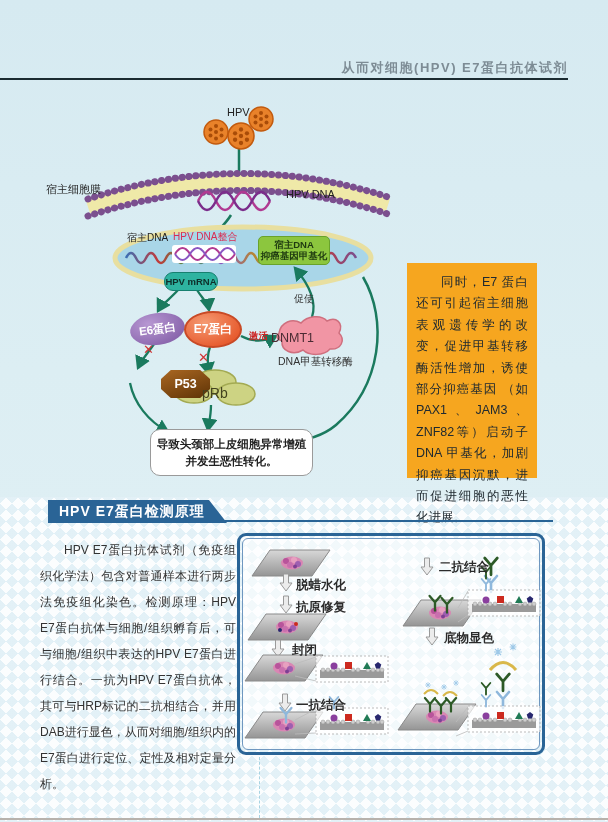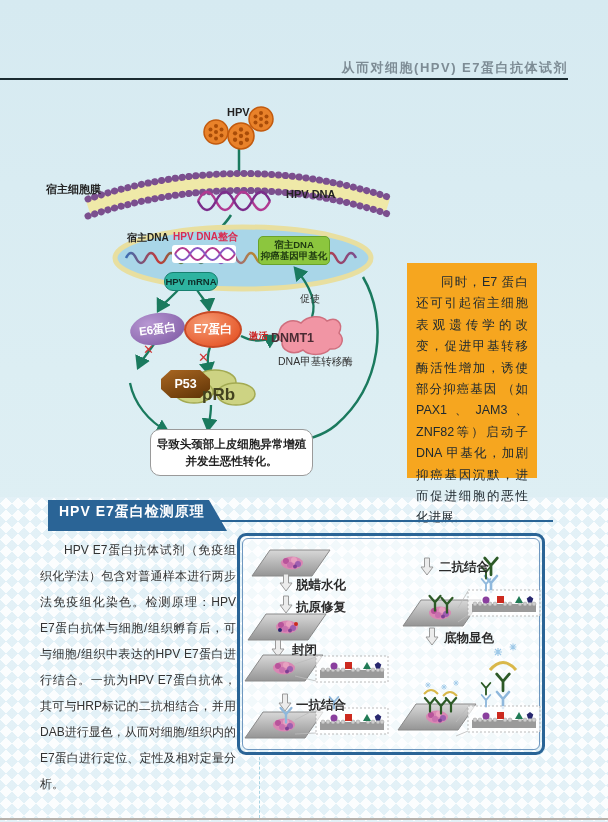--- a/index.html
+++ b/index.html
@@ -12,21 +12,21 @@
     background-image:
       linear-gradient(45deg, rgba(186,220,236,.38) 25%, transparent 25%, transparent 75%, rgba(186,220,236,.38) 75%),
       linear-gradient(-45deg, rgba(186,220,236,.38) 25%, transparent 25%, transparent 75%, rgba(186,220,236,.38) 75%);
     background-size:12px 12px;}
   .abs{position:absolute;}
   
   .hdr-title{position:absolute;top:59px;right:40px;font-size:13px;letter-spacing:1.5px;
     color:#7d8c95;font-weight:bold;}
   .hdr-rule{position:absolute;top:78px;left:0;width:568px;height:2px;background:#1b2b31;}
   
-  .dlab{position:absolute;color:#222;font-weight:bold;white-space:nowrap;}
+  .dlab{position:absolute;color:#222;font-weight:normal;white-space:nowrap;}
   .greenbox{position:absolute;left:258px;top:236px;width:70px;padding:2px 0 3px;
     background:#8cc63e;border:1px solid #69a22b;border-radius:5px;text-align:center;
     font-size:9.5px;font-weight:bold;color:#1e3a10;line-height:11px;}
   .mrnabox{position:absolute;left:164px;top:272px;width:52px;height:17px;line-height:17px;
     background:#2eb3a0;border:1px solid #17806f;border-radius:9px;text-align:center;
     font-size:9.5px;font-weight:bold;color:#0e2f2a;}
   .e6{position:absolute;left:130px;top:313px;width:55px;height:32px;border-radius:50%;
     background:radial-gradient(ellipse at 35% 30%,#b797d2,#8a66ad 75%);transform:rotate(-8deg);
     color:#fff;font-weight:bold;font-size:11.5px;display:flex;align-items:center;justify-content:center;}
   .e7{position:absolute;left:184px;top:311px;width:58px;height:37px;border-radius:50%;
@@ -38,21 +38,21 @@
     display:flex;align-items:center;justify-content:center;margin-left:48px;}
   .xmark{position:absolute;color:#d23333;font-weight:bold;font-size:13px;}
   .outcome{position:absolute;left:150px;top:429px;width:163px;height:47px;background:#fff;
     border:1.5px solid #9a9a9a;border-radius:10px;box-sizing:border-box;text-align:center;
     font-size:11.5px;font-weight:bold;color:#222;line-height:17px;padding-top:6px;}
   
   .note{position:absolute;left:407px;top:263px;width:130px;height:215px;background:#f6a61f;
     box-sizing:border-box;padding:9px 9px;font-size:12.5px;line-height:21.4px;color:#202a30;
     text-align:justify;text-indent:2em;}
   
-  .banner{position:absolute;left:48px;top:500px;width:168px;height:31px;background:#2a6496;
+  .banner{position:absolute;left:48px;top:500px;width:168px;height:23px;background:#2a6496;
     clip-path:polygon(0 0,calc(100% - 18px) 0,100% 100%,0 100%);
     color:#fff;font-weight:bold;font-size:14px;line-height:23px;padding-left:11px;letter-spacing:1px;box-sizing:content-box;}
   .banner-rule{position:absolute;left:214px;top:520px;width:339px;height:2px;background:#2a6496;}
   
   .para{position:absolute;left:40px;top:537px;width:196px;font-size:12px;line-height:26px;
     color:#333;text-align:justify;text-indent:2em;}
   
   .flowbox{position:absolute;left:237px;top:533px;width:308px;height:222px;box-sizing:border-box;
     border:3px solid #2a6496;border-radius:9px;}
   .flowbox-inner{position:absolute;left:2px;top:2px;right:2px;bottom:2px;
@@ -152,28 +152,28 @@
   <div class="dlab" style="left:227px;top:106px;font-size:11px;">HPV</div>
   <div class="dlab" style="left:46px;top:182px;font-size:11px;">宿主细胞膜</div>
   <div class="dlab" style="left:286px;top:188px;font-size:11px;">HPV DNA</div>
   <div class="dlab" style="left:127px;top:231px;font-size:10px;">宿主DNA</div>
   <div class="dlab" style="left:173px;top:230px;font-size:10px;color:#d92b52;">HPV DNA整合</div>
   <div class="greenbox">
     <div>宿主DNA</div>
     <div>抑癌基因甲基化</div>
   </div>
   <div class="mrnabox">HPV mRNA</div>
-  <div class="abs" style="left:300px;top:292px;font-size:10px;color:#333;">促使</div>
+  <div class="abs" style="left:294px;top:292px;font-size:10px;color:#333;">促使</div>
   <div class="abs" style="left:249px;top:330px;font-size:9.5px;font-weight:bold;color:#cc2222;">激活</div>
   <div class="e6">E6蛋白</div>
   <div class="e7">E7蛋白</div>
   <div class="dlab" style="left:271px;top:331px;font-size:12.5px;color:#4a2b33;">DNMT1</div>
   <div class="abs" style="left:278px;top:355px;font-size:10.5px;color:#333;">DNA甲基转移酶</div>
   <div class="p53">P53</div>
-  <div class="dlab" style="left:202px;top:385px;font-size:17px;color:#43431f;">pRb</div>
+  <div class="dlab" style="left:202px;top:385px;font-size:14px;color:#43431f;">pRb</div>
   <div class="xmark" style="left:143px;top:342px;">✕</div>
   <div class="xmark" style="left:198px;top:350px;">✕</div>
   <div class="outcome">
     <div>导致头颈部上皮细胞异常增殖</div>
     <div>并发生恶性转化。</div>
   </div>
 
   <div class="note">同时，E7 蛋白还可引起宿主细胞表观遗传学的改变，促进甲基转移酶活性增加，诱使部分抑癌基因 （如PAX1、JAM3、ZNF82等）启动子 DNA 甲基化，加剧抑癌基因沉默，进而促进细胞的恶性化进展。</div>
 
   <div class="banner">HPV E7蛋白检测原理</div>

